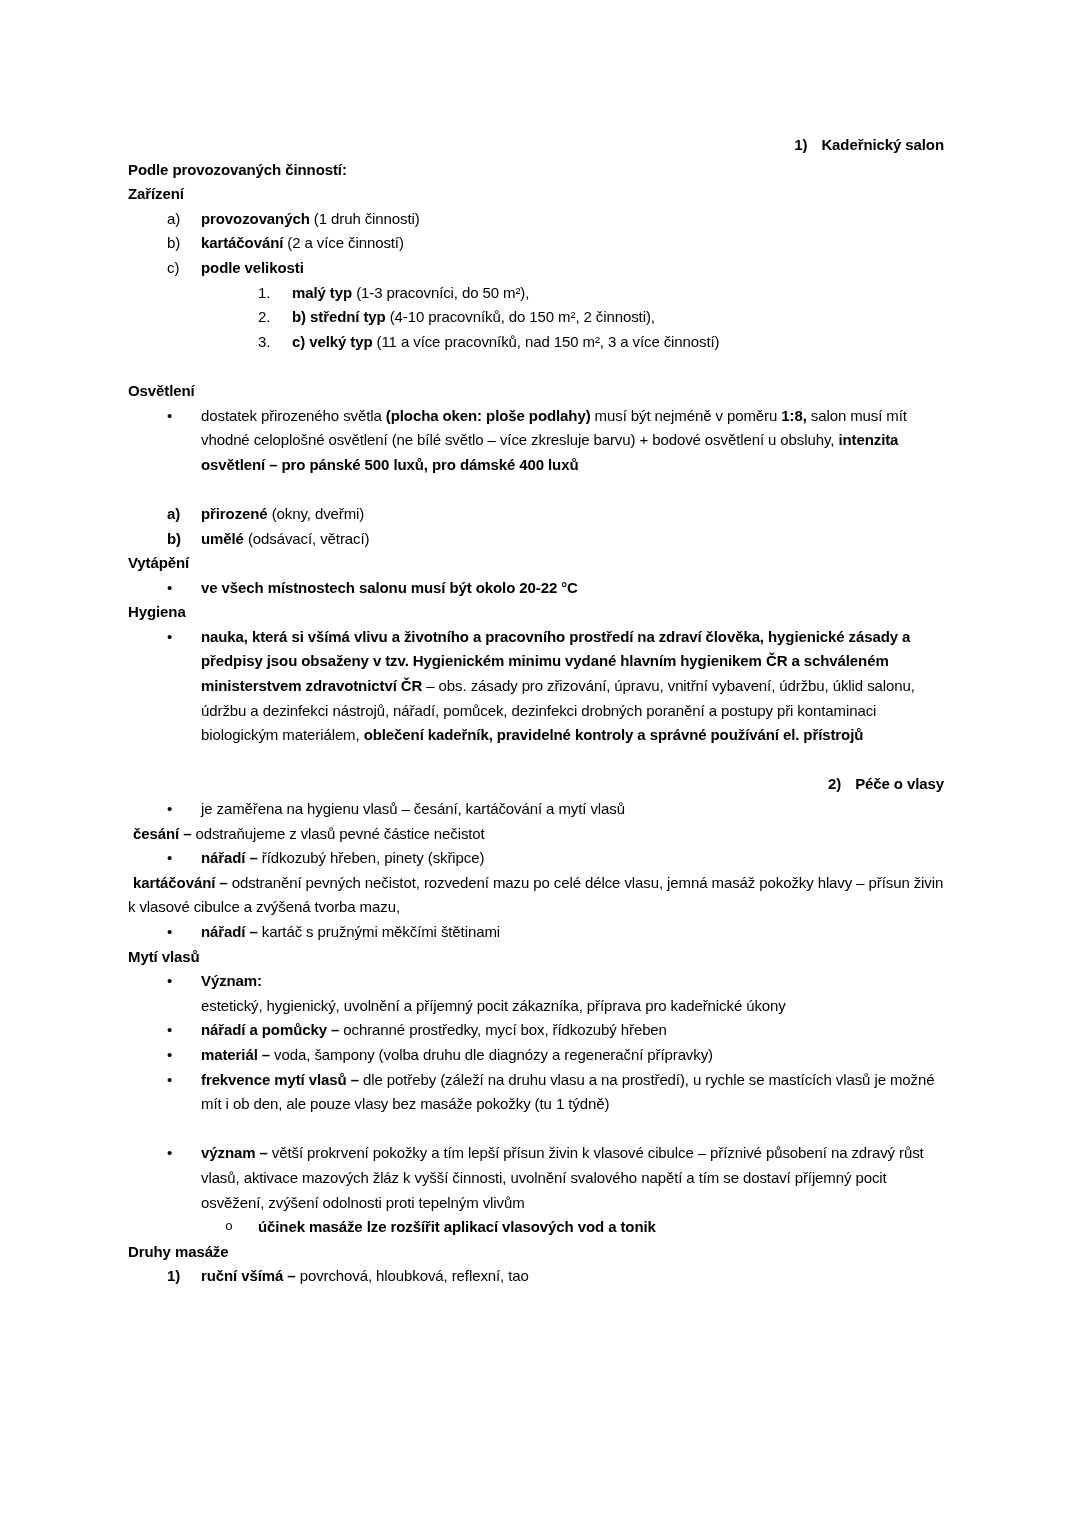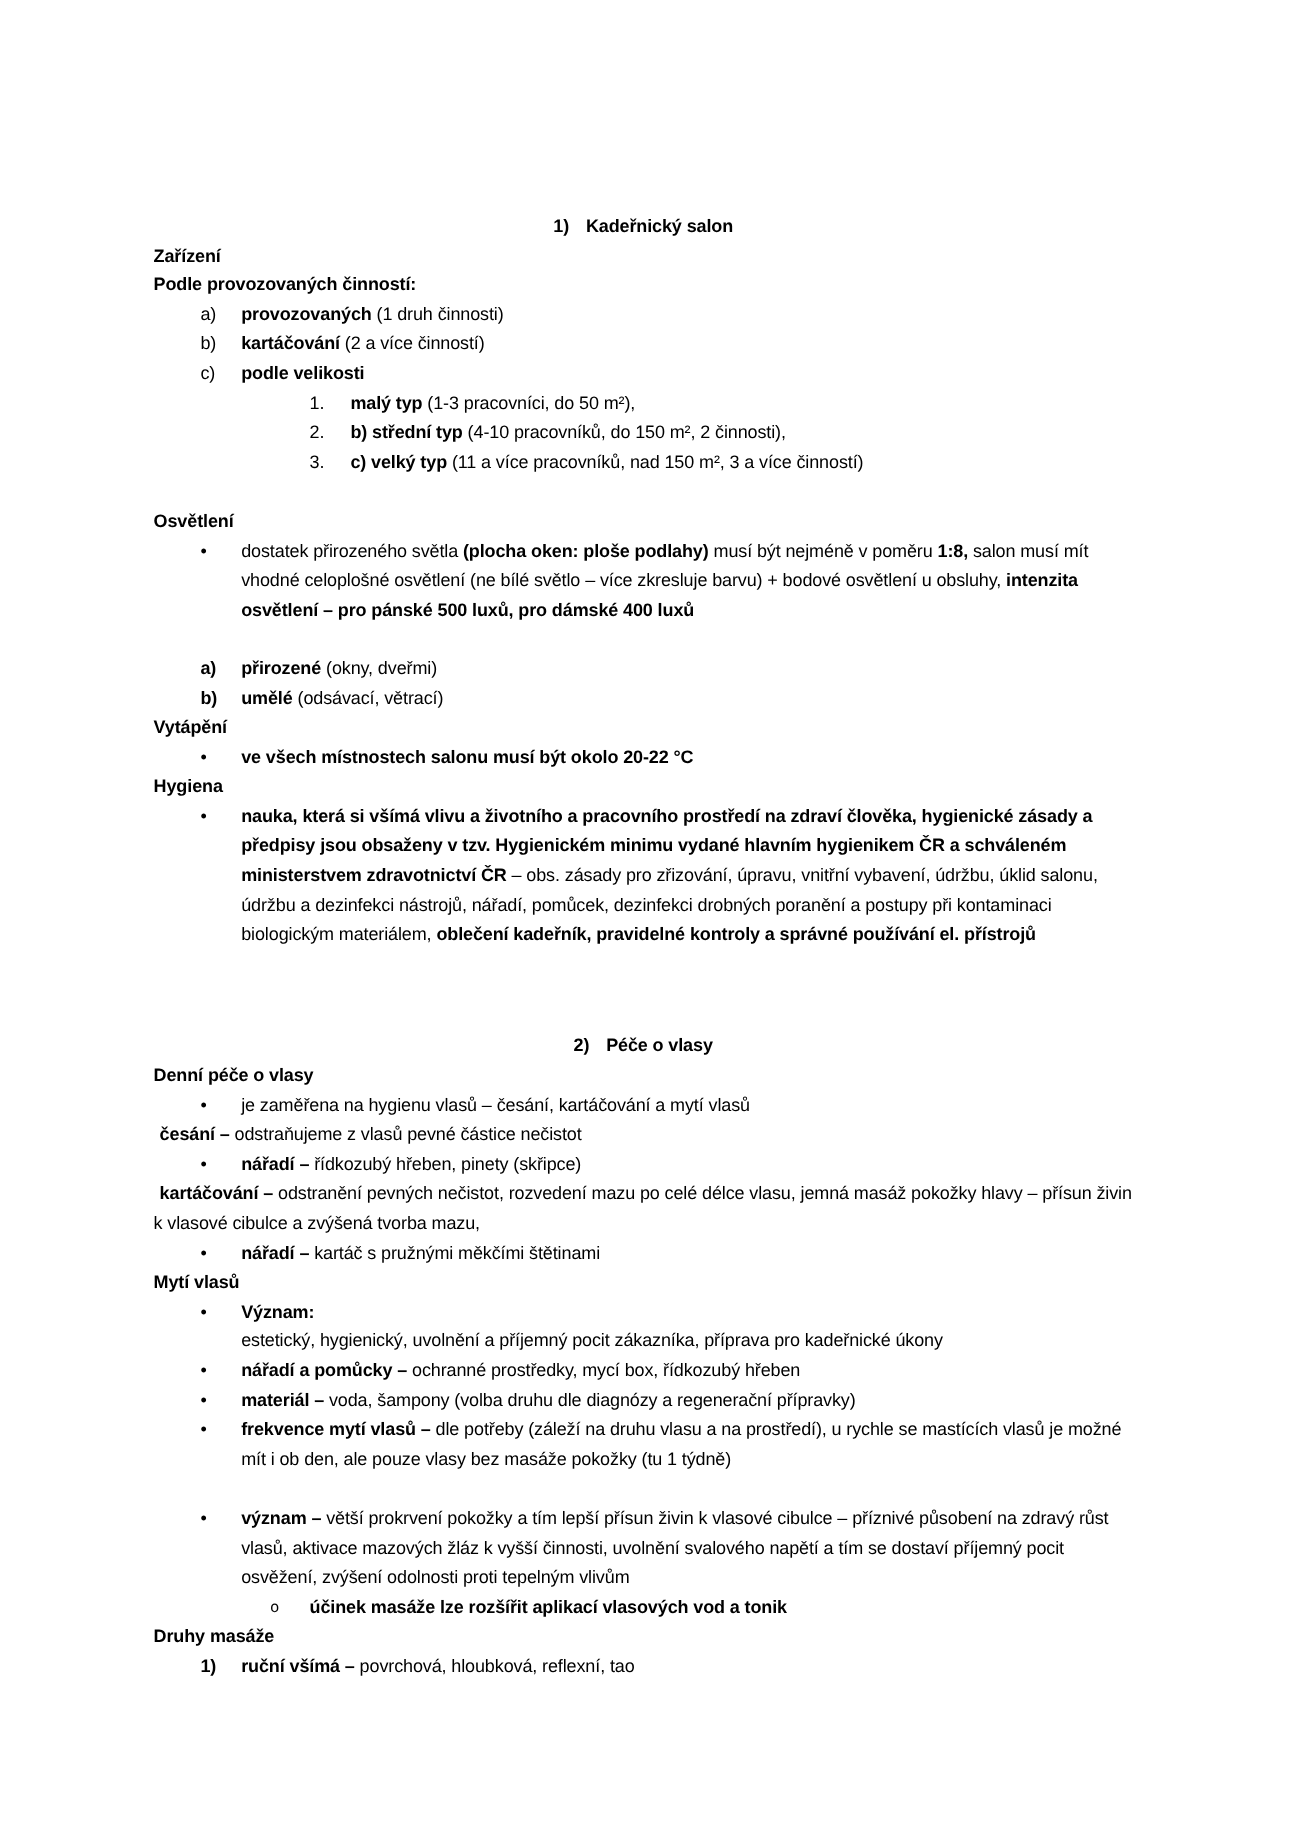--- a/index.html
+++ b/index.html
@@ -20,21 +20,21 @@
   }
   .block {
     position: relative;
     font-size: 15px;
     line-height: 24.6px;
     letter-spacing: -0.1px;
   }
   .b { font-weight: 700; }
   .blank { height: 24.6px; }
 
-  .center { text-align: center; font-weight: 700; margin-top: 44px; }
+  .center { text-align: right; font-weight: 700; }
   .center .marker { position: static; display: inline-block; margin-right: 14px; }
 
   .marker { position: absolute; top: 0; left: 0; }
 
   .li1, .li1b, .bullet { padding-left: 73px; }
   .li1 > .marker, .li1b > .marker, .bullet > .marker { left: 39px; }
   .li1b > .marker { font-weight: 700; }
 
   .li2 { padding-left: 164px; }
   .li2 > .marker { left: 130px; }
@@ -47,41 +47,40 @@
   }
 
   .sub { text-indent: 5px; }
 </style>
 </head>
 <body>
 
 <div id="page">
   <div>
       <div class="block center"><span class="marker b">1)</span><span class="b">Kadeřnický salon</span></div>
+      <div class="block h"><span class="b">Podle provozovaných činností:</span></div>
       <div class="block h"><span class="b">Zařízení</span></div>
-      <div class="block h"><span class="b">Podle provozovaných činností:</span></div>
       <div class="block li1"><span class="marker">a)</span><span class="b">provozovaných</span><span> (1 druh činnosti)</span></div>
       <div class="block li1"><span class="marker">b)</span><span class="b">kartáčování</span><span> (2 a více činností)</span></div>
       <div class="block li1"><span class="marker">c)</span><span class="b">podle velikosti</span></div>
       <div class="block li2"><span class="marker">1.</span><span class="b">malý typ</span><span> (1-3 pracovníci, do 50 m²),</span></div>
       <div class="block li2"><span class="marker">2.</span><span class="b">b) střední typ</span><span> (4-10 pracovníků, do 150 m², 2 činnosti),</span></div>
       <div class="block li2"><span class="marker">3.</span><span class="b">c) velký typ</span><span> (11 a více pracovníků, nad 150 m², 3 a více činností)</span></div>
       <div class="block blank"></div>
       <div class="block h"><span class="b">Osvětlení</span></div>
       <div class="block bullet"><span class="marker">•</span><span>dostatek přirozeného světla </span><span class="b">(plocha oken: ploše podlahy)</span><span> musí být nejméně v poměru </span><span class="b">1:8,</span><span> salon musí mít vhodné celoplošné osvětlení (ne bílé světlo – více zkresluje barvu) + bodové osvětlení u obsluhy, </span><span class="b">intenzita osvětlení – pro pánské 500 luxů, pro dámské 400 luxů</span></div>
       <div class="block blank"></div>
       <div class="block li1b"><span class="marker b">a)</span><span class="b">přirozené</span><span> (okny, dveřmi)</span></div>
       <div class="block li1b"><span class="marker b">b)</span><span class="b">umělé</span><span> (odsávací, větrací)</span></div>
       <div class="block h"><span class="b">Vytápění</span></div>
       <div class="block bullet"><span class="marker">•</span><span class="b">ve všech místnostech salonu musí být okolo 20-22 °C</span></div>
       <div class="block h"><span class="b">Hygiena</span></div>
       <div class="block bullet"><span class="marker">•</span><span class="b">nauka, která si všímá vlivu a životního a pracovního prostředí na zdraví člověka, hygienické zásady a předpisy jsou obsaženy v tzv. Hygienickém minimu vydané hlavním hygienikem ČR a schváleném ministerstvem zdravotnictví ČR</span><span> – obs. zásady pro zřizování, úpravu, vnitřní vybavení, údržbu, úklid salonu, údržbu a dezinfekci nástrojů, nářadí, pomůcek, dezinfekci drobných poranění a postupy při kontaminaci biologickým materiálem, </span><span class="b">oblečení kadeřník, pravidelné kontroly a správné používání el. přístrojů</span></div>
       <div class="block blank"></div>
       <div class="block center"><span class="marker b">2)</span><span class="b">Péče o vlasy</span></div>
-      <div class="block h"><span class="b">Denní péče o vlasy</span></div>
       <div class="block bullet"><span class="marker">•</span><span>je zaměřena na hygienu vlasů – česání, kartáčování a mytí vlasů</span></div>
       <div class="block sub"><span class="b">česání –</span><span> odstraňujeme z vlasů pevné částice nečistot</span></div>
       <div class="block bullet"><span class="marker">•</span><span class="b">nářadí –</span><span> řídkozubý hřeben, pinety (skřipce)</span></div>
       <div class="block sub"><span class="b">kartáčování –</span><span> odstranění pevných nečistot, rozvedení mazu po celé délce vlasu, jemná masáž pokožky hlavy – přísun živin k vlasové cibulce a zvýšená tvorba mazu,</span></div>
       <div class="block bullet"><span class="marker">•</span><span class="b">nářadí –</span><span> kartáč s pružnými měkčími štětinami</span></div>
       <div class="block h"><span class="b">Mytí vlasů</span></div>
       <div class="block bullet"><span class="marker">•</span><span class="b">Význam:</span><br><span>estetický, hygienický, uvolnění a příjemný pocit zákazníka, příprava pro kadeřnické úkony</span></div>
       <div class="block bullet"><span class="marker">•</span><span class="b">nářadí a pomůcky –</span><span> ochranné prostředky, mycí box, řídkozubý hřeben</span></div>
       <div class="block bullet"><span class="marker">•</span><span class="b">materiál –</span><span> voda, šampony (volba druhu dle diagnózy a regenerační přípravky)</span></div>
       <div class="block bullet"><span class="marker">•</span><span class="b">frekvence mytí vlasů –</span><span> dle potřeby (záleží na druhu vlasu a na prostředí), u rychle se mastících vlasů je možné mít i ob den, ale pouze vlasy bez masáže pokožky (tu 1 týdně)</span></div>

